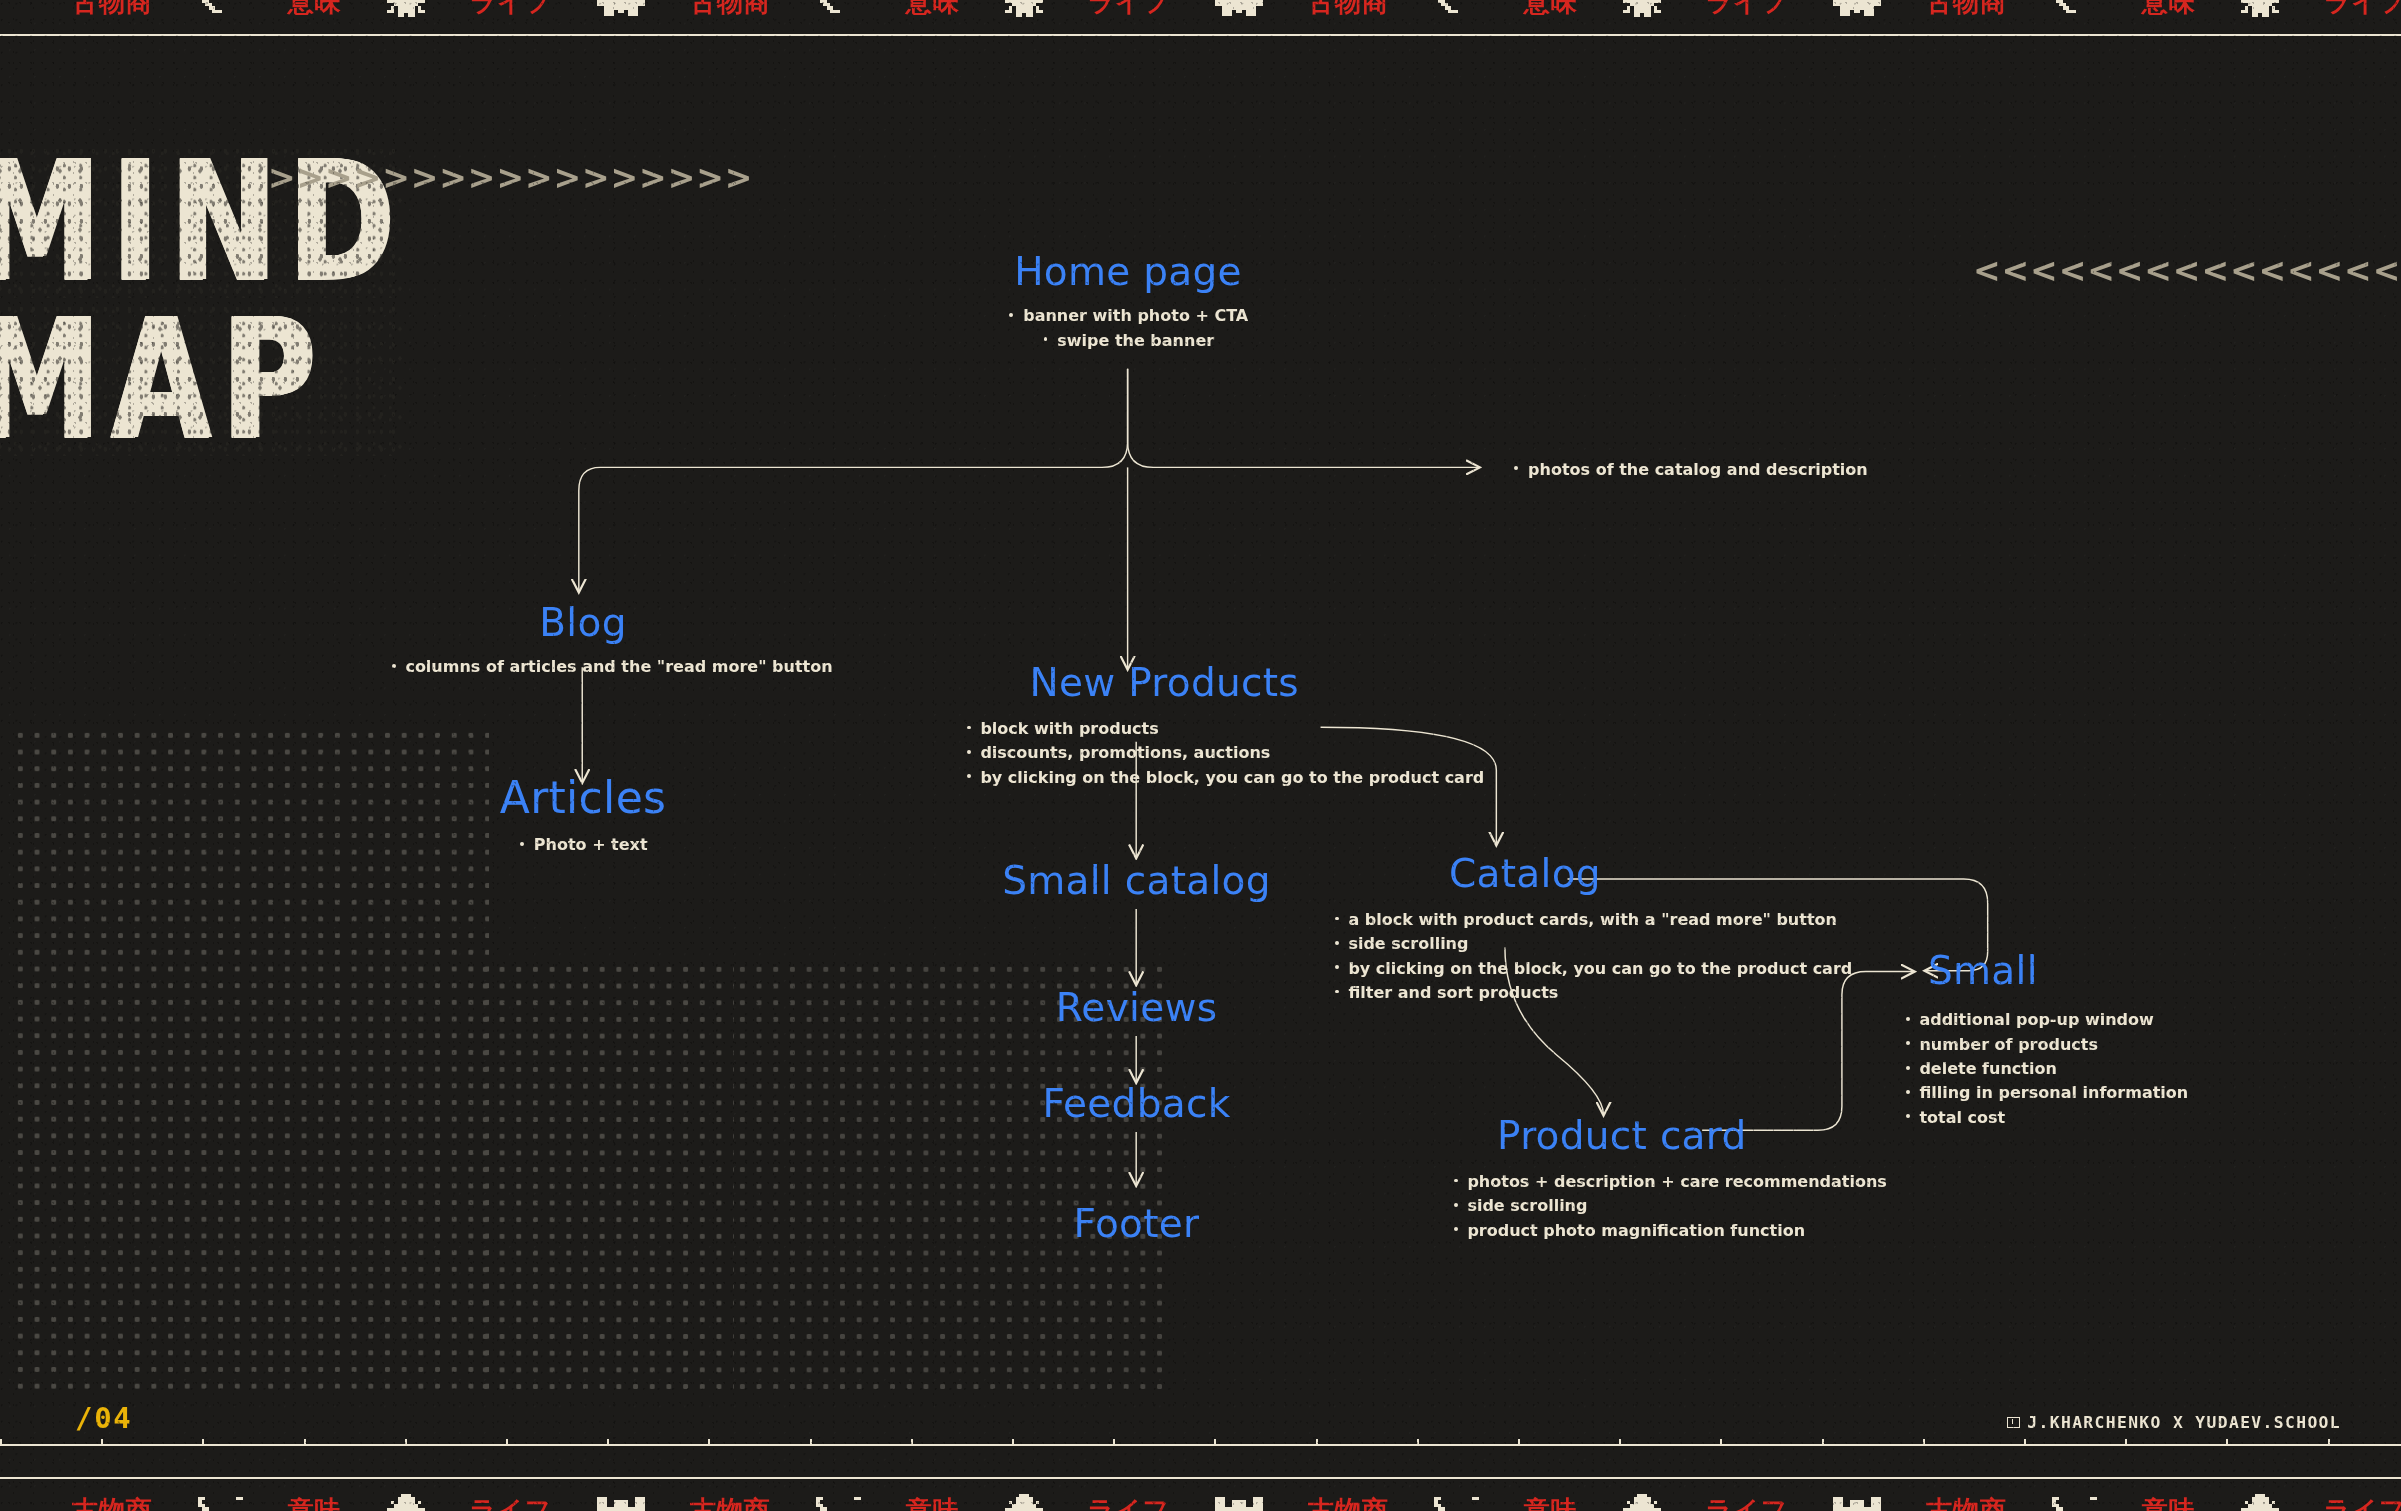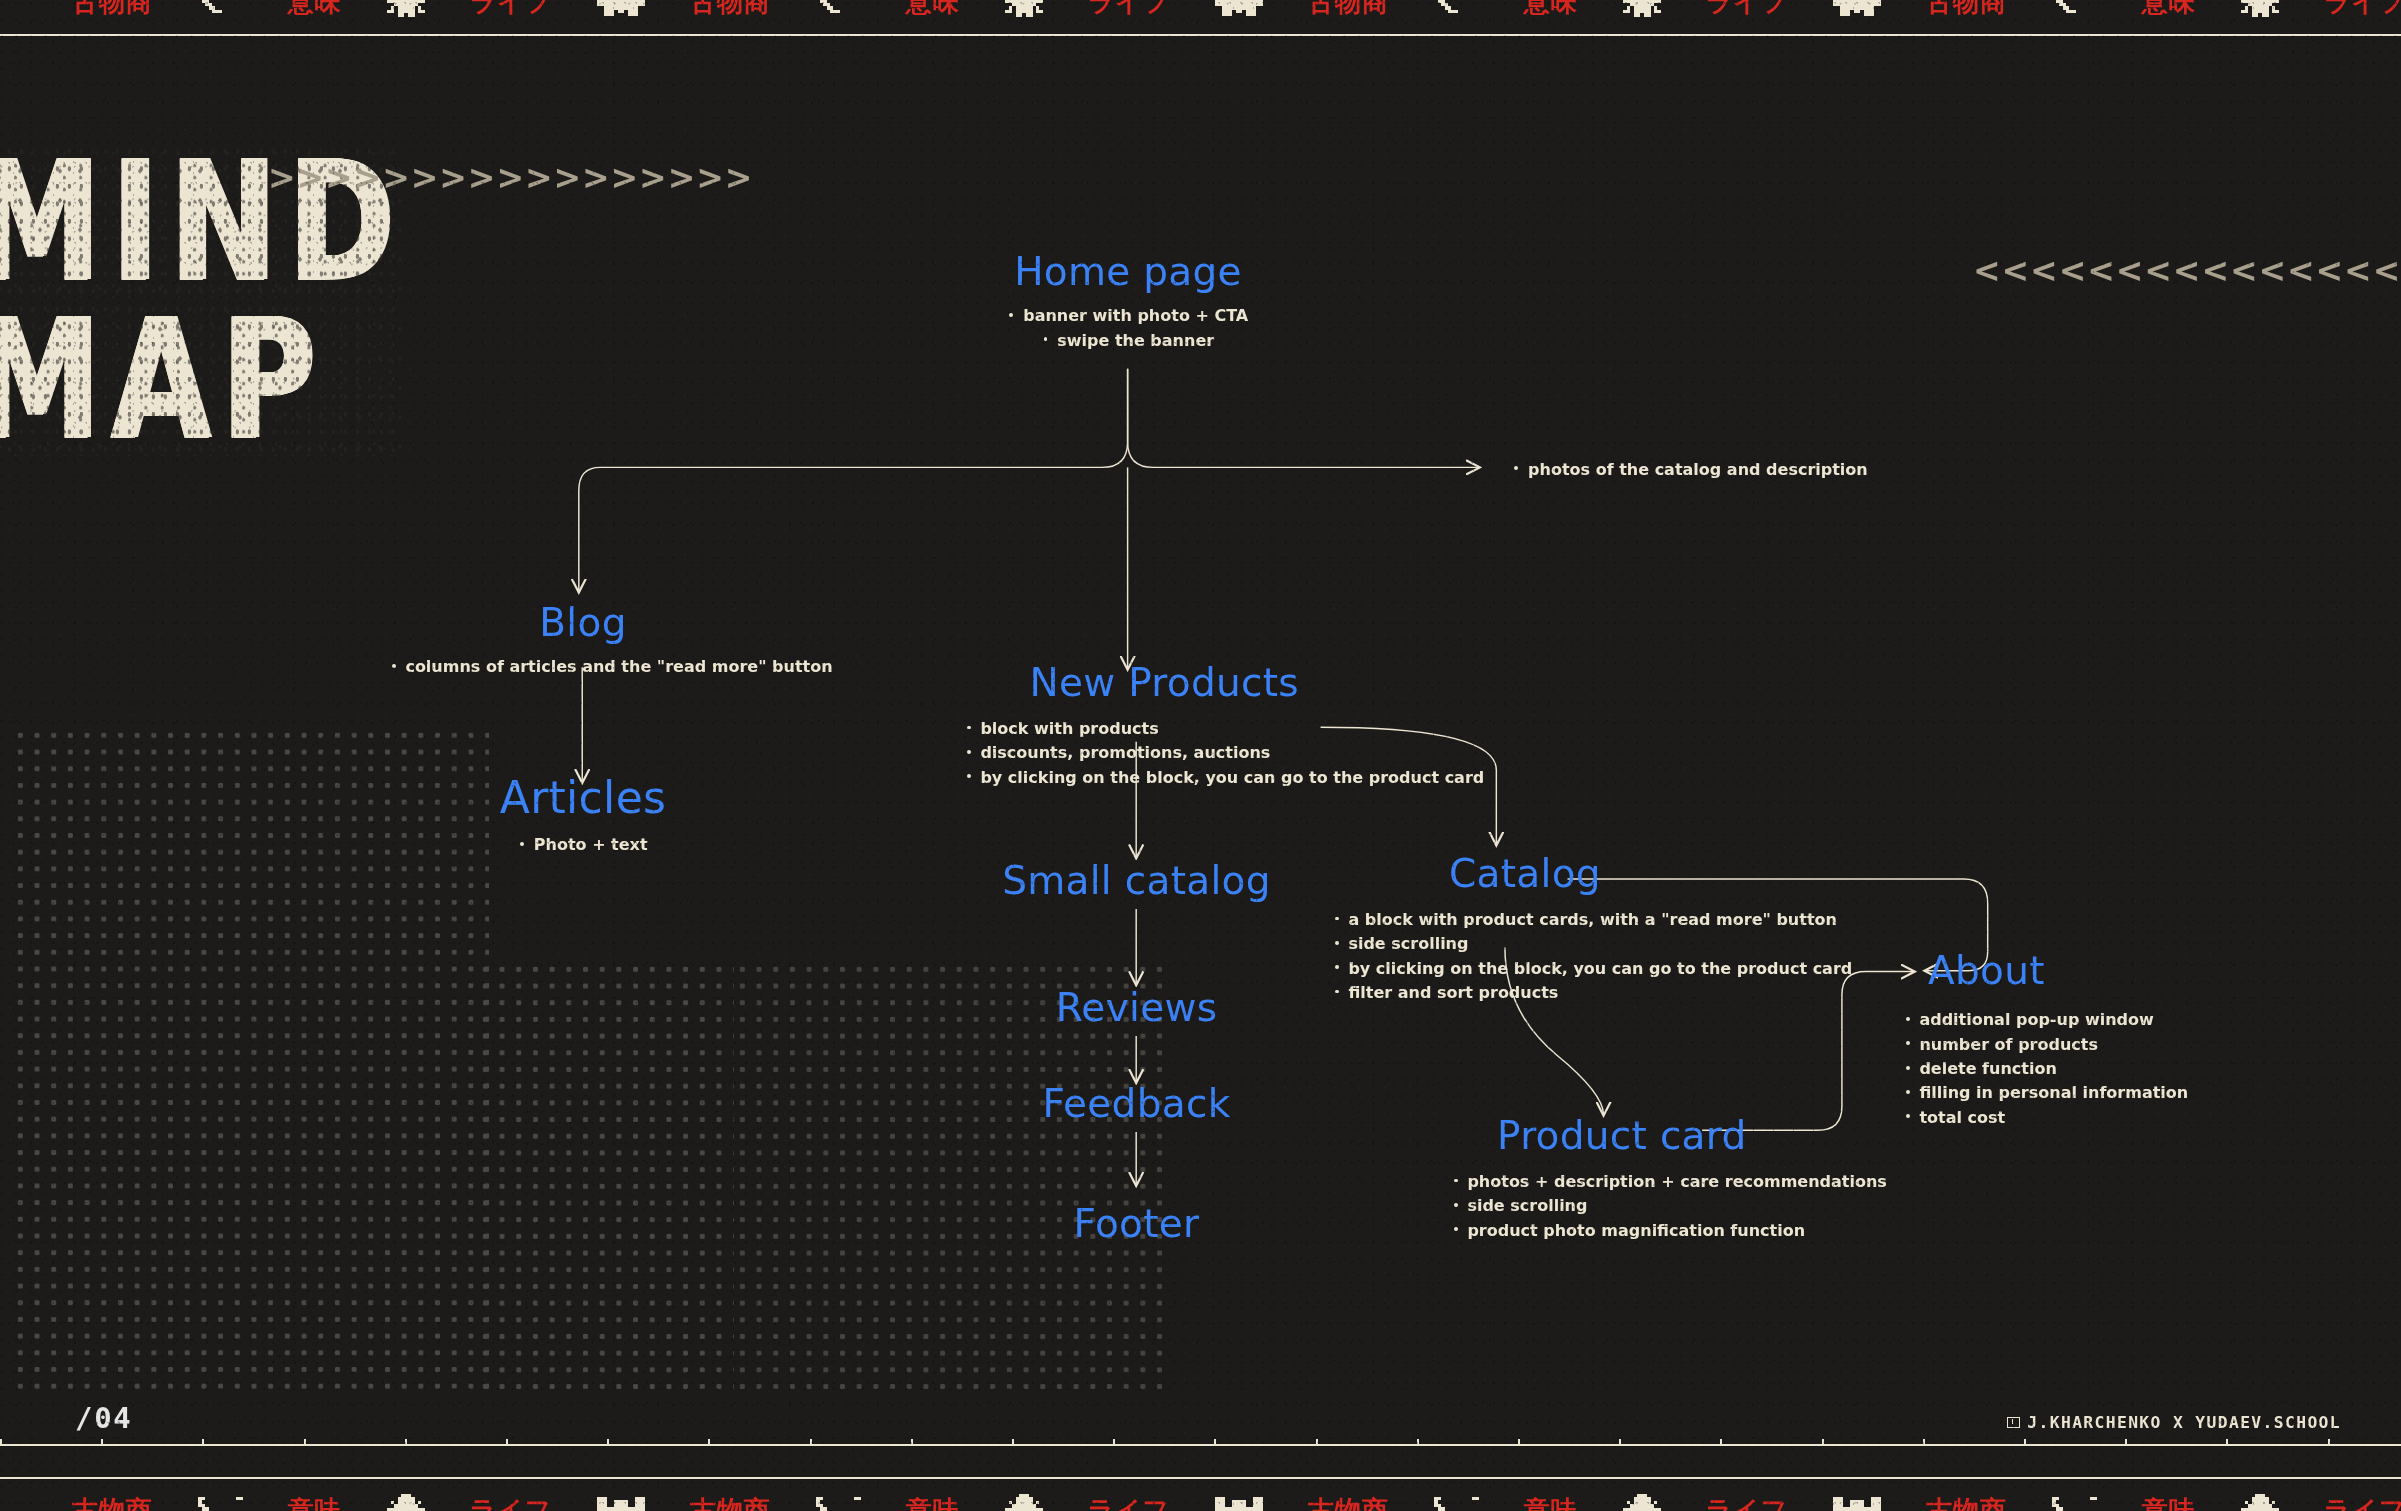--- a/index.html
+++ b/index.html
@@ -127,21 +127,21 @@
   .ctr .bullets li{ display:inline-block; }
 
   
   #footer-rule{
     position:absolute; left:0; top:1444px; width:2401px; height:1.7px;
     background:#ece5d2; z-index:40;
   }
   .tick{ position:absolute; top:1439px; width:1.7px; height:6.9px; background:#ece5d2; z-index:41;}
   #page-num{
     position:absolute; left:75px; top:1401px; z-index:42;
-    color:#e5e5e5; font-size:29px; font-weight:700; letter-spacing:1.7px;
+    color:#eab308; font-size:29px; font-weight:700; letter-spacing:1.7px;
     font-family:"DejaVu Sans Mono", monospace;
   }
   #credit{
     position:absolute; right:60px; top:1413px; z-index:42;
     color:#ece5d2; font-size:16.3px; font-weight:700; letter-spacing:1.4px;
     font-family:"DejaVu Sans Mono", monospace;
     display:flex; align-items:center; gap:7.7px;
   }
   .credit-mark{
     display:inline-block; width:13px; height:10.3px;
@@ -285,21 +285,21 @@
   <div class="node-title t-xl">Catalog</div>
   <ul class="bullets" style="margin-top:12px; margin-left:-116px;">
       <li>a block with product cards, with a "read more" button</li>
       <li>side scrolling</li>
       <li>by clicking on the block, you can go to the product card</li>
       <li>filter and sort products</li>
     </ul>
 </div>
 
 <div class="node" style="left:1928px; top:948px;">
-  <div class="node-title t-xl">About</div>
+  <div class="node-title t-xl">Small</div>
   <ul class="bullets" style="margin-top:15.4px; margin-left:-24px;">
       <li>additional pop-up window</li>
       <li>number of products</li>
       <li>delete function</li>
       <li>filling in personal information</li>
       <li>total cost</li>
     </ul>
 </div>
 
 <div class="node" style="left:1497px; top:1113px;">

